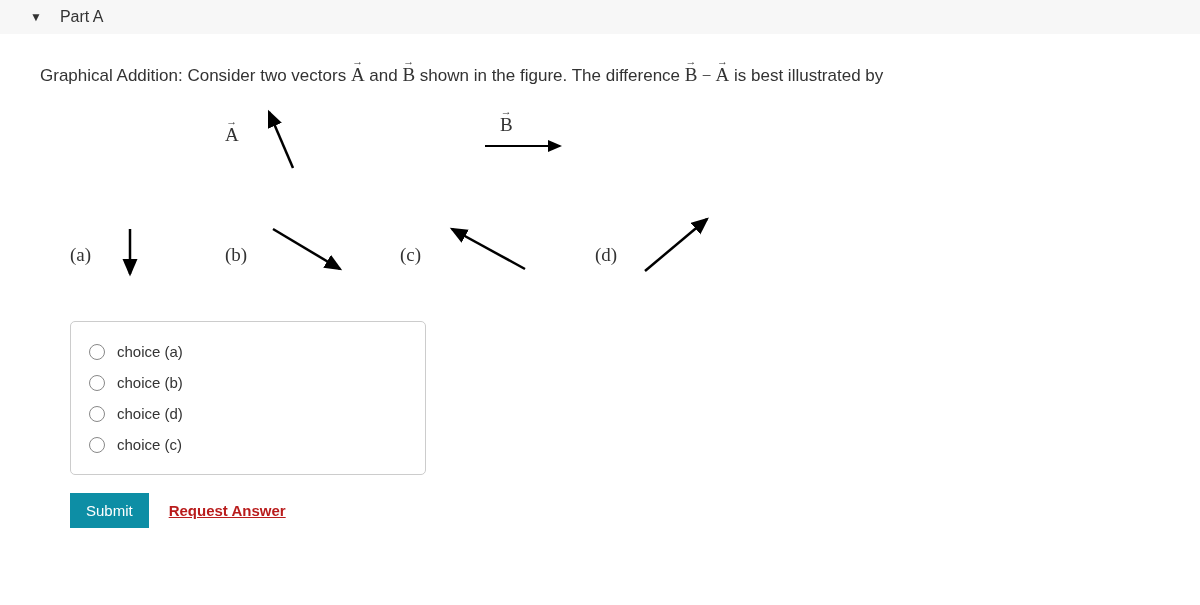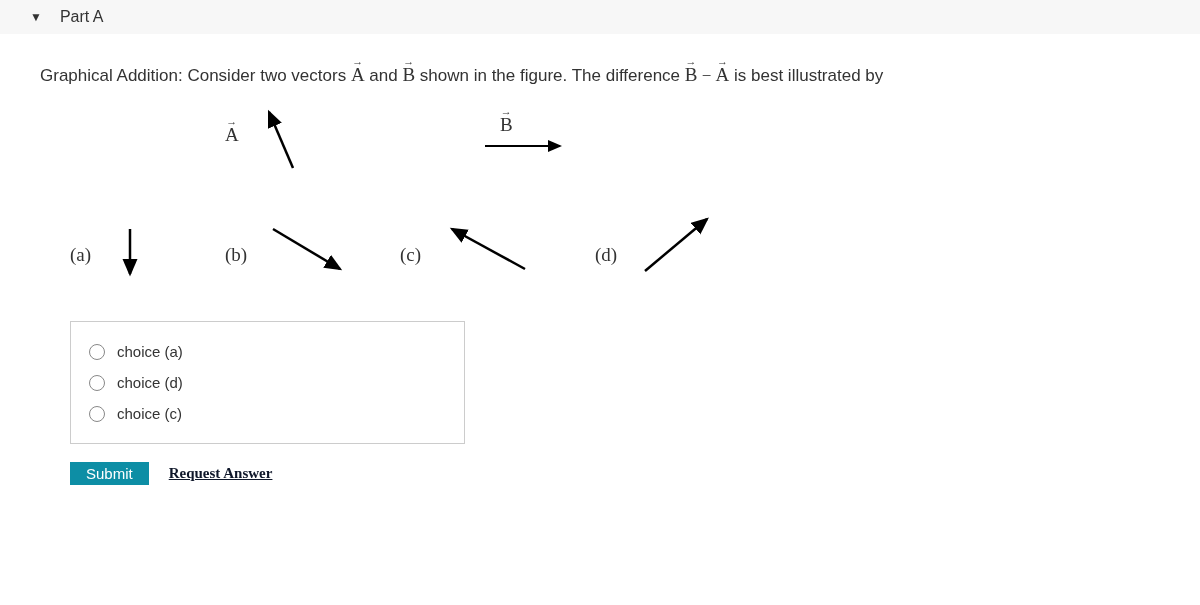--- a/index.html
+++ b/index.html
@@ -66,25 +66,25 @@
     position: relative;
     margin-top: 30px;
   }
   .opt-label {
     font-family: 'Times New Roman', serif;
     font-size: 19px;
     position: absolute;
   }
   .answer-box {
     border: 1px solid #ccc;
-    border-radius: 0;
+    border-radius: 5px;
     padding: 14px 18px 14px 18px;
     margin-left: 30px;
     margin-top: 25px;
-    width: 395px;
+    width: 356px;
   }
   .radio-row {
     display: flex;
     align-items: center;
     gap: 12px;
     padding: 7px 0;
     font-size: 15px;
   }
   .radio-circle {
     width: 16px;
@@ -98,34 +98,33 @@
     margin-top: 18px;
     display: flex;
     align-items: center;
     gap: 20px;
   }
   .submit-btn {
     background: #0e9aa7;
     background: #0091a6;
     color: #fff;
     border: none;
-    padding: 3px 16px;
+    padding: 9px 16px;
     font-size: 15px;
     cursor: pointer;
   }
   .submit-btn { background:#0496aa; }
   .submit-btn { background:#007fa3; }
   .submit-btn { background:#0d8ea5; }
   .request-link {
-    color: #0f172a;
+    color: #b91c1c;
     text-decoration: underline;
     font-weight: bold;
     font-size: 15px;
     cursor: pointer;
-    font-family: Liberation Serif, serif;
   }
   svg { position: absolute; }
 </style>
 </head>
 <body>
 
 <div class="part-header">
   <span class="tri">▼</span>
   <span class="title">Part A</span>
 </div>
@@ -206,20 +205,24 @@
     </div>
   </div>
 
   <div class="answer-box">
     <div class="radio-row">
       <span class="radio-circle"></span>
       <span>choice (a)</span>
     </div>
     <div class="radio-row">
       <span class="radio-circle"></span>
+      <span>choice (b)</span>
+    </div>
+    <div class="radio-row">
+      <span class="radio-circle"></span>
       <span>choice (d)</span>
     </div>
     <div class="radio-row">
       <span class="radio-circle"></span>
       <span>choice (c)</span>
     </div>
   </div>
 
   <div class="action-row">
     <button class="submit-btn">Submit</button>

